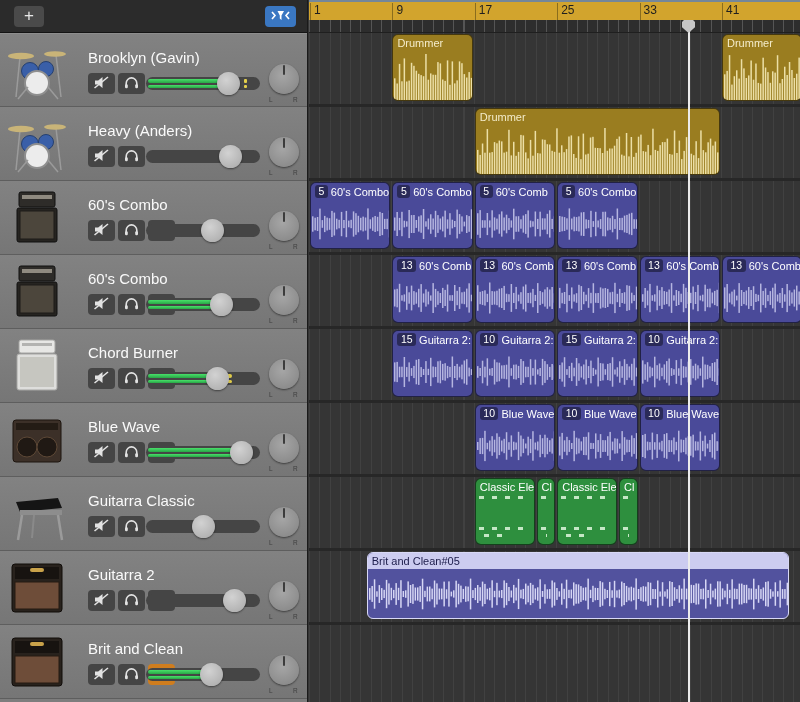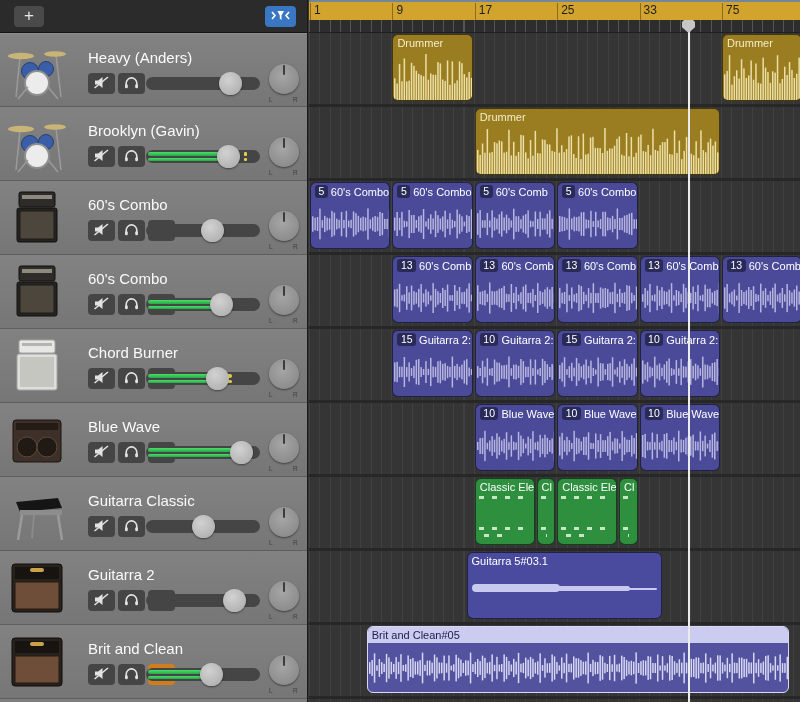--- a/index.html
+++ b/index.html
@@ -86,79 +86,79 @@
                 <line x1="14" y1="18" x2="10" y2="58" stroke="#9b9b9b" stroke-width="1.5"></line>
                 <line x1="50" y1="16" x2="55" y2="58" stroke="#9b9b9b" stroke-width="1.5"></line>
                 <ellipse cx="15" cy="17" rx="13" ry="3.2" fill="#c9b478"></ellipse>
                 <ellipse cx="49" cy="15" rx="11" ry="2.8" fill="#c9b478"></ellipse>
                 <circle cx="24" cy="32" r="8.5" fill="#3a5fa8" stroke="#26406f"></circle>
                 <circle cx="40" cy="30" r="7.5" fill="#3a5fa8" stroke="#26406f"></circle>
                 <circle cx="31" cy="44" r="12" fill="#ececec" stroke="#8f8f8f" stroke-width="2"></circle>
                 <line x1="12" y1="60" x2="22" y2="48" stroke="#9b9b9b" stroke-width="1.5"></line>
                 <line x1="52" y1="60" x2="42" y2="48" stroke="#9b9b9b" stroke-width="1.5"></line>
               </svg></span></div>
-          <div class="t-name">Heavy (Anders)</div>
+          <div class="t-name">Brooklyn (Gavin)</div>
           <div class="btn-grp">
             <div class="sq-btn">
               <span><svg width="17" height="13" viewBox="0 0 17 13">
                   <path d="M2 4.5h3.2L9.5 1v11L5.2 8.5H2z" fill="#e2e2e2"></path>
                   <line x1="1.5" y1="12" x2="15" y2="1" stroke="#e2e2e2" stroke-width="1.6"></line>
                 </svg></span>
             </div>
             <div class="sq-btn">
               <span><svg width="15" height="13" viewBox="0 0 15 13">
                   <path d="M2.2 10V7.2a5.3 5.3 0 0 1 10.6 0V10" fill="none" stroke="#e2e2e2" stroke-width="1.6"></path>
                   <rect x="1" y="8.2" width="2.8" height="4" rx="1.2" fill="#e2e2e2"></rect>
                   <rect x="11.2" y="8.2" width="2.8" height="4" rx="1.2" fill="#e2e2e2"></rect>
                 </svg></span>
             </div>
           </div>
           <div class="vol-slider">
-            <div class="vol-knob" style="left: 73.36px;"></div>
+            <div class="meter-bar" style="top: 2px; width: 85.8px;"></div>
+            <div class="meter-bar y" style="top: 2px; left: 87.8px; width: 4.4px;"></div>
+            <div class="meter-dot" style="top: 2px; left: 97.9px;"></div>
+            <div class="meter-bar" style="top: 7.5px; width: 85.8px;"></div>
+            <div class="meter-bar y" style="top: 7.5px; left: 87.8px; width: 4.4px;"></div>
+            <div class="meter-dot" style="top: 7.5px; left: 97.9px;"></div>
+            <div class="vol-knob" style="left: 71.08px;"></div>
           </div>
           <div class="pan"></div>
           <div class="pan-l">L</div>
           <div class="pan-r">R</div>
         </div>
         <div class="track-row">
           <div class="t-icon"><span><svg width="62" height="64" viewBox="0 0 62 64">
                 <line x1="14" y1="18" x2="10" y2="58" stroke="#9b9b9b" stroke-width="1.5"></line>
                 <line x1="50" y1="16" x2="55" y2="58" stroke="#9b9b9b" stroke-width="1.5"></line>
                 <ellipse cx="15" cy="17" rx="13" ry="3.2" fill="#c9b478"></ellipse>
                 <ellipse cx="49" cy="15" rx="11" ry="2.8" fill="#c9b478"></ellipse>
                 <circle cx="24" cy="32" r="8.5" fill="#3a5fa8" stroke="#26406f"></circle>
                 <circle cx="40" cy="30" r="7.5" fill="#3a5fa8" stroke="#26406f"></circle>
                 <circle cx="31" cy="44" r="12" fill="#ececec" stroke="#8f8f8f" stroke-width="2"></circle>
                 <line x1="12" y1="60" x2="22" y2="48" stroke="#9b9b9b" stroke-width="1.5"></line>
                 <line x1="52" y1="60" x2="42" y2="48" stroke="#9b9b9b" stroke-width="1.5"></line>
               </svg></span></div>
-          <div class="t-name">Brooklyn (Gavin)</div>
+          <div class="t-name">Heavy (Anders)</div>
           <div class="btn-grp">
             <div class="sq-btn">
               <span><svg width="17" height="13" viewBox="0 0 17 13">
                   <path d="M2 4.5h3.2L9.5 1v11L5.2 8.5H2z" fill="#e2e2e2"></path>
                   <line x1="1.5" y1="12" x2="15" y2="1" stroke="#e2e2e2" stroke-width="1.6"></line>
                 </svg></span>
             </div>
             <div class="sq-btn">
               <span><svg width="15" height="13" viewBox="0 0 15 13">
                   <path d="M2.2 10V7.2a5.3 5.3 0 0 1 10.6 0V10" fill="none" stroke="#e2e2e2" stroke-width="1.6"></path>
                   <rect x="1" y="8.2" width="2.8" height="4" rx="1.2" fill="#e2e2e2"></rect>
                   <rect x="11.2" y="8.2" width="2.8" height="4" rx="1.2" fill="#e2e2e2"></rect>
                 </svg></span>
             </div>
           </div>
           <div class="vol-slider">
-            <div class="meter-bar" style="top: 2px; width: 85.8px;"></div>
-            <div class="meter-bar y" style="top: 2px; left: 87.8px; width: 4.4px;"></div>
-            <div class="meter-dot" style="top: 2px; left: 97.9px;"></div>
-            <div class="meter-bar" style="top: 7.5px; width: 85.8px;"></div>
-            <div class="meter-bar y" style="top: 7.5px; left: 87.8px; width: 4.4px;"></div>
-            <div class="meter-dot" style="top: 7.5px; left: 97.9px;"></div>
-            <div class="vol-knob" style="left: 71.08px;"></div>
+            <div class="vol-knob" style="left: 73.36px;"></div>
           </div>
           <div class="pan"></div>
           <div class="pan-l">L</div>
           <div class="pan-r">R</div>
         </div>
         <div class="track-row">
           <div class="t-icon"><span><svg width="62" height="64" viewBox="0 0 62 64">
                 <rect x="13" y="6" width="36" height="15" rx="2" fill="#2e2c29" stroke="#111"></rect>
                 <rect x="16" y="9" width="30" height="4" fill="#8f8a80"></rect>
                 <rect x="11" y="22" width="40" height="34" rx="2" fill="#262421" stroke="#111"></rect>
@@ -434,21 +434,21 @@
   </div>
 
   <div id="timeline">
     <div id="tl-topline"></div>
     <div id="ruler-yellow">
         <div class="ruler-num" style="left: 1px;">1</div>
         <div class="ruler-num" style="left: 83.4px;">9</div>
         <div class="ruler-num" style="left: 165.8px;">17</div>
         <div class="ruler-num" style="left: 248.2px;">25</div>
         <div class="ruler-num" style="left: 330.6px;">33</div>
-        <div class="ruler-num" style="left: 413px;">75</div>
+        <div class="ruler-num" style="left: 413px;">41</div>
       </div>
     <div id="ruler-ticks"></div>
     <div id="lanes">
         <div class="lane">
           <div class="region drummer" style="left: 83.4px; width: 80.4px;">
             <div class="r-label">
               <span>Drummer</span>
             </div>
             <div class="wave-box" style="top: 17px; height: 48px;"><svg width="80.4" height="48">
                 <rect x="1.0" y="26.3" width="1.5" height="21.7" fill="#ecdfa6"></rect>
@@ -1327,30 +1327,20 @@
             <div class="midi-dash" style="top: 48px;"></div>
             <div class="midi-dash" style="top: 55px; left: 8px; right: 45%;"></div>
           </div>
           <div class="region midi" style="left: 310px; width: 18.6px;">
             <div class="r-label">
               <span>Cl</span>
             </div>
             <div class="midi-dash" style="top: 17px;"></div>
             <div class="midi-dash" style="top: 48px;"></div>
             <div class="midi-dash" style="top: 55px; left: 8px; right: 45%;"></div>
-          </div>
-        </div>
-        <div class="lane">
-          <div class="region audio-flat" style="left: 157.56px; width: 195.76px;">
-            <div class="r-label">
-              <span>Guitarra 5#03.1</span>
-            </div>
-            <div class="flat-line" style="left: 4px; top: 31px; height: 8px; width: 88.092px;"></div>
-            <div class="flat-line" style="left: 88.092px; top: 33px; height: 5px; width: 74.3888px;"></div>
-            <div class="flat-line" style="left: 156.608px; top: 34.5px; height: 2px; width: 33.2792px;"></div>
           </div>
         </div>
         <div class="lane">
           <div class="region audio-selected" style="left: 25.72px; width: 422.36px;">
             <div class="sel-header"></div>
             <div class="r-label">
               <span>Brit and Clean#05</span>
             </div>
             <div class="wave-box" style="top: 24px; height: 34px;"><svg width="422.36000000000007" height="34">
                 <rect x="1.0" y="11.1" width="1.5" height="11.7" fill="#d6d6f4"></rect>

